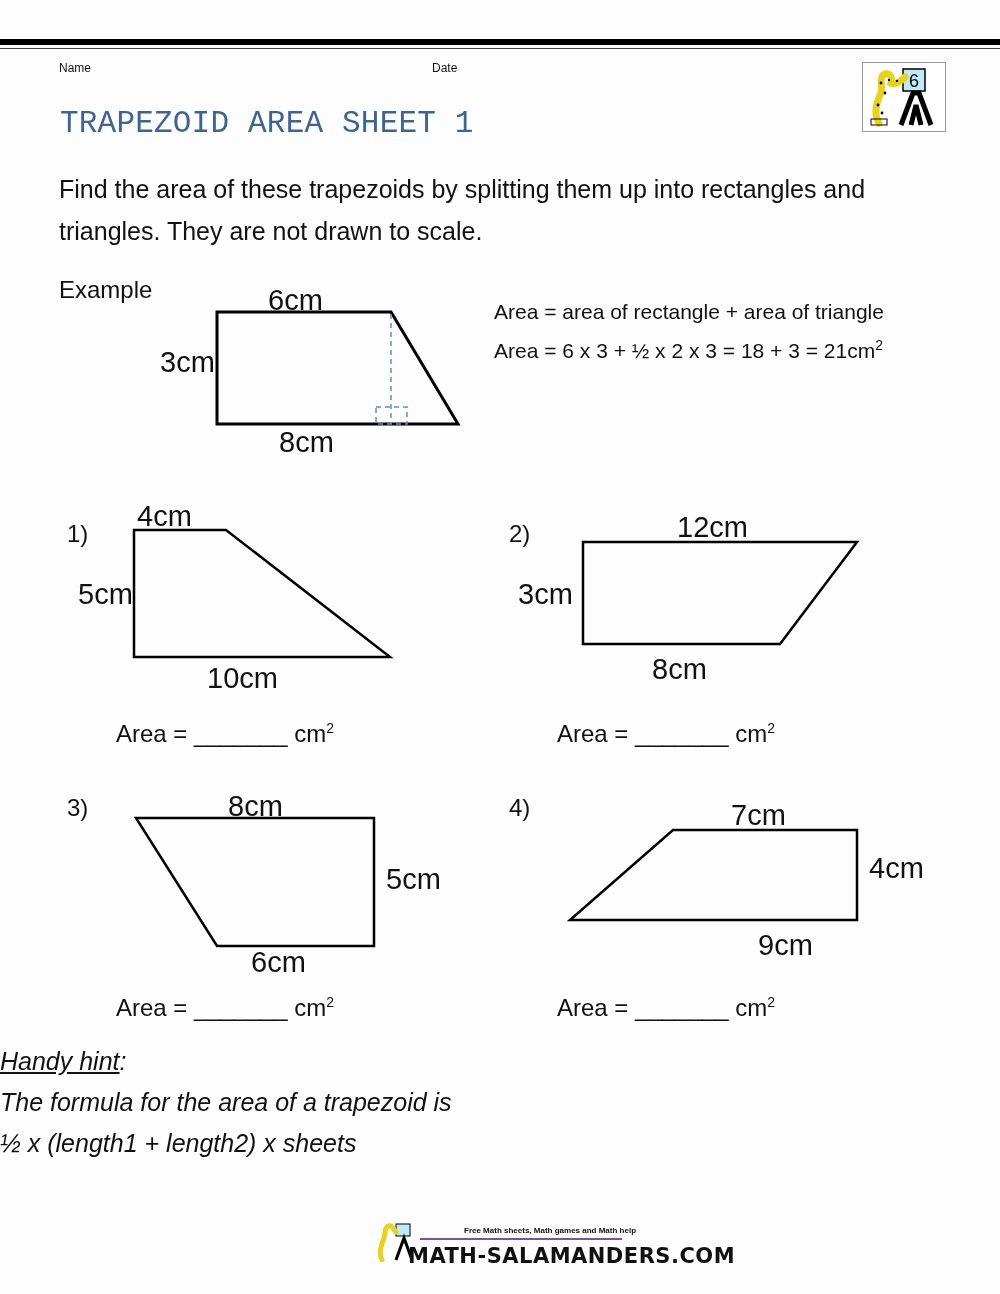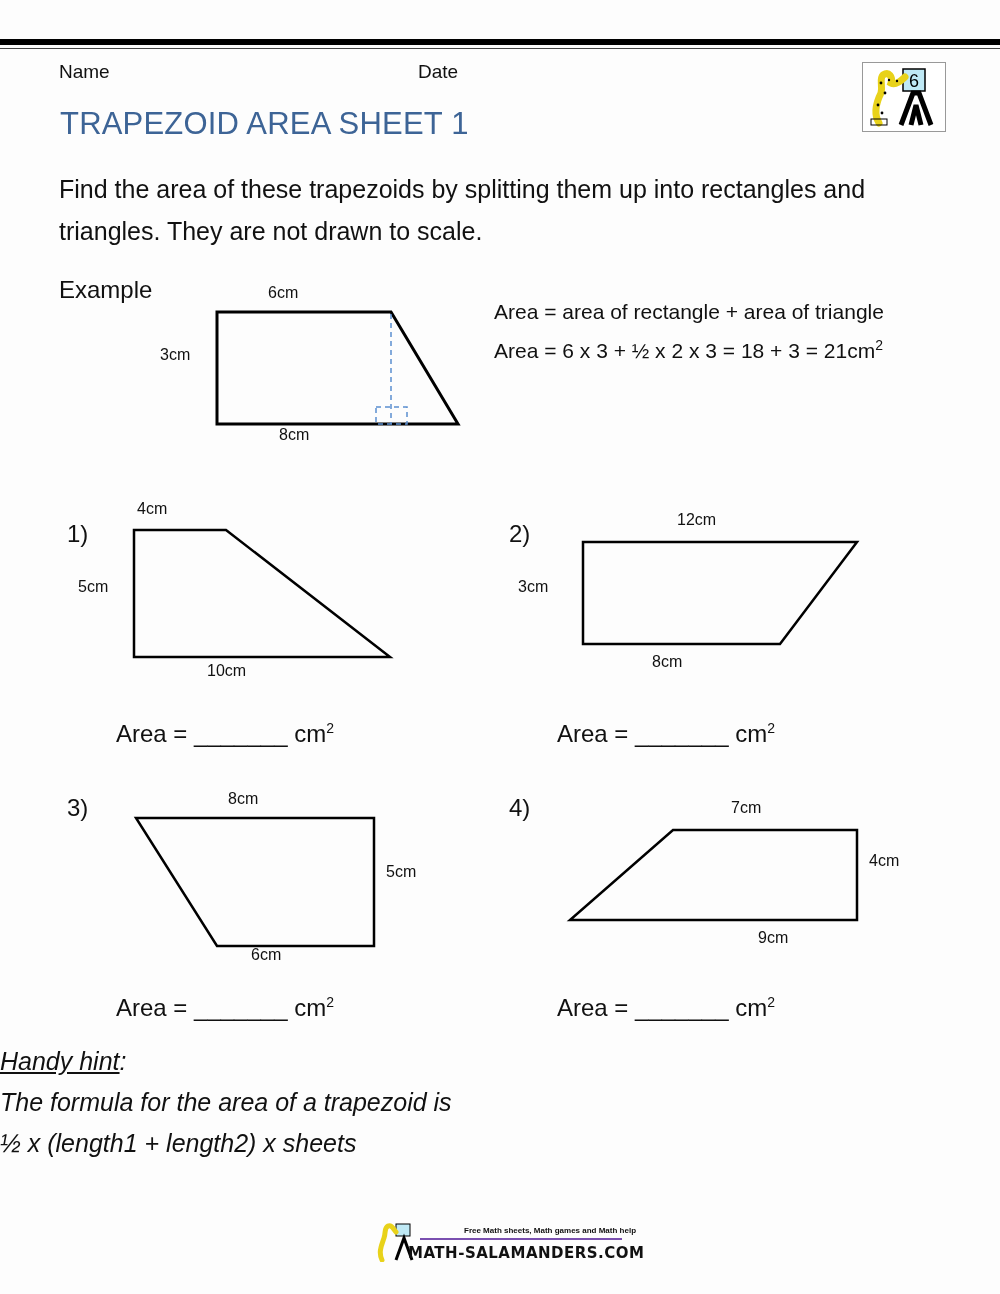--- a/index.html
+++ b/index.html
@@ -1,46 +1,46 @@
 <!DOCTYPE html>
 <html><head>
   <meta charset="utf-8">
   <style>
     html, body { margin: 0; padding: 0; background: #fdfdfd; }
     body { width: 1000px; height: 1294px; position: relative; overflow: hidden;
            font-family: "Liberation Sans", sans-serif; color: #111; }
     .abs { position: absolute; }
     .rule-top { left: 0; top: 39px; width: 1000px; height: 6px; background: #000; }
     .rule-thin { left: 0; top: 48px; width: 1000px; height: 1px; background: #444; }
-    .small { font-size: 19px; }
-    .title { left: 60px; top: 106px; font-family: Liberation Sans, sans-serif; font-size: 31px;
+    .small { font-size: 12px; }
+    .title { left: 60px; top: 106px; font-family: Liberation Mono, monospace; font-size: 31px;
              color: #3d6496; letter-spacing: 0.2px; }
     .instr { left: 59px; top: 168px; width: 900px; font-size: 25px; line-height: 42px; }
-    .lbl { font-size: 16px; white-space: nowrap; }
+    .lbl { font-size: 29px; white-space: nowrap; }
     .qn { font-size: 24px; }
     .ans { font-size: 24px; white-space: nowrap; margin-left: 48px; }
     .ans sup, .formula sup { font-size: 14px; }
     .formula { font-size: 21px; white-space: nowrap; }
     .hint { left: 0; width: 1000px; text-align: left; font-style: italic; font-size: 25px; }
     .hint-title span:first-child { text-decoration: underline; }
     svg.shape { position: absolute; left: 0; top: 0; }
     .logo-box { left: 862px; top: 62px; width: 82px; height: 68px; border: 1px solid #999; background: #fff; }
     .footer-tag { left: 420px; top: 1226px; font-size: 8px; font-weight: bold; margin-left: 44px; }
-    .footer-brand { left: 408px; top: 1244px; font-size: 15px; font-weight: bold; letter-spacing: 0.5px;
+    .footer-brand { left: 408px; top: 1244px; font-size: 21px; font-weight: bold; letter-spacing: 0.5px;
                     font-family: "DejaVu Sans", sans-serif; }
     .footer-line { left: 420px; top: 1238px; width: 202px; height: 2px; background: #7a4fb0; }
   </style>
 </head>
 <body>
 
 <div class="abs rule-top"></div>
 <div class="abs rule-thin"></div>
 
 <div class="abs small" style="left:59px;top:61px;">Name</div>
-<div class="abs small" style="left:418px;top:61px;">Date</div>
+<div class="abs small" style="left:432px;top:61px;">Date</div>
 <div class="abs title">TRAPEZOID AREA SHEET 1</div>
 
 <div class="abs logo-box">
   <svg width="82" height="68" viewBox="0 0 82 68">
     <rect x="40" y="6" width="22" height="22" fill="#bfe9f5" stroke="#000" stroke-width="1.5"></rect>
     <text x="51" y="24" font-size="18" text-anchor="middle" font-family="Liberation Sans, sans-serif">6</text>
     <path d="M38 62 L50 30 L56 30 L68 62 M48 62 L53 42 L58 62" stroke="#000" stroke-width="5" fill="none"></path>
     <path d="M16 60 C10 50 14 38 18 30 C20 22 16 16 20 12 C26 8 30 14 28 20 C32 22 38 18 42 14" stroke="#e8d21a" stroke-width="7" fill="none" stroke-linecap="round"></path>
     <circle cx="18" cy="20" r="1.4" fill="#000"></circle>
       <circle cx="22" cy="30" r="1.4" fill="#000"></circle>

